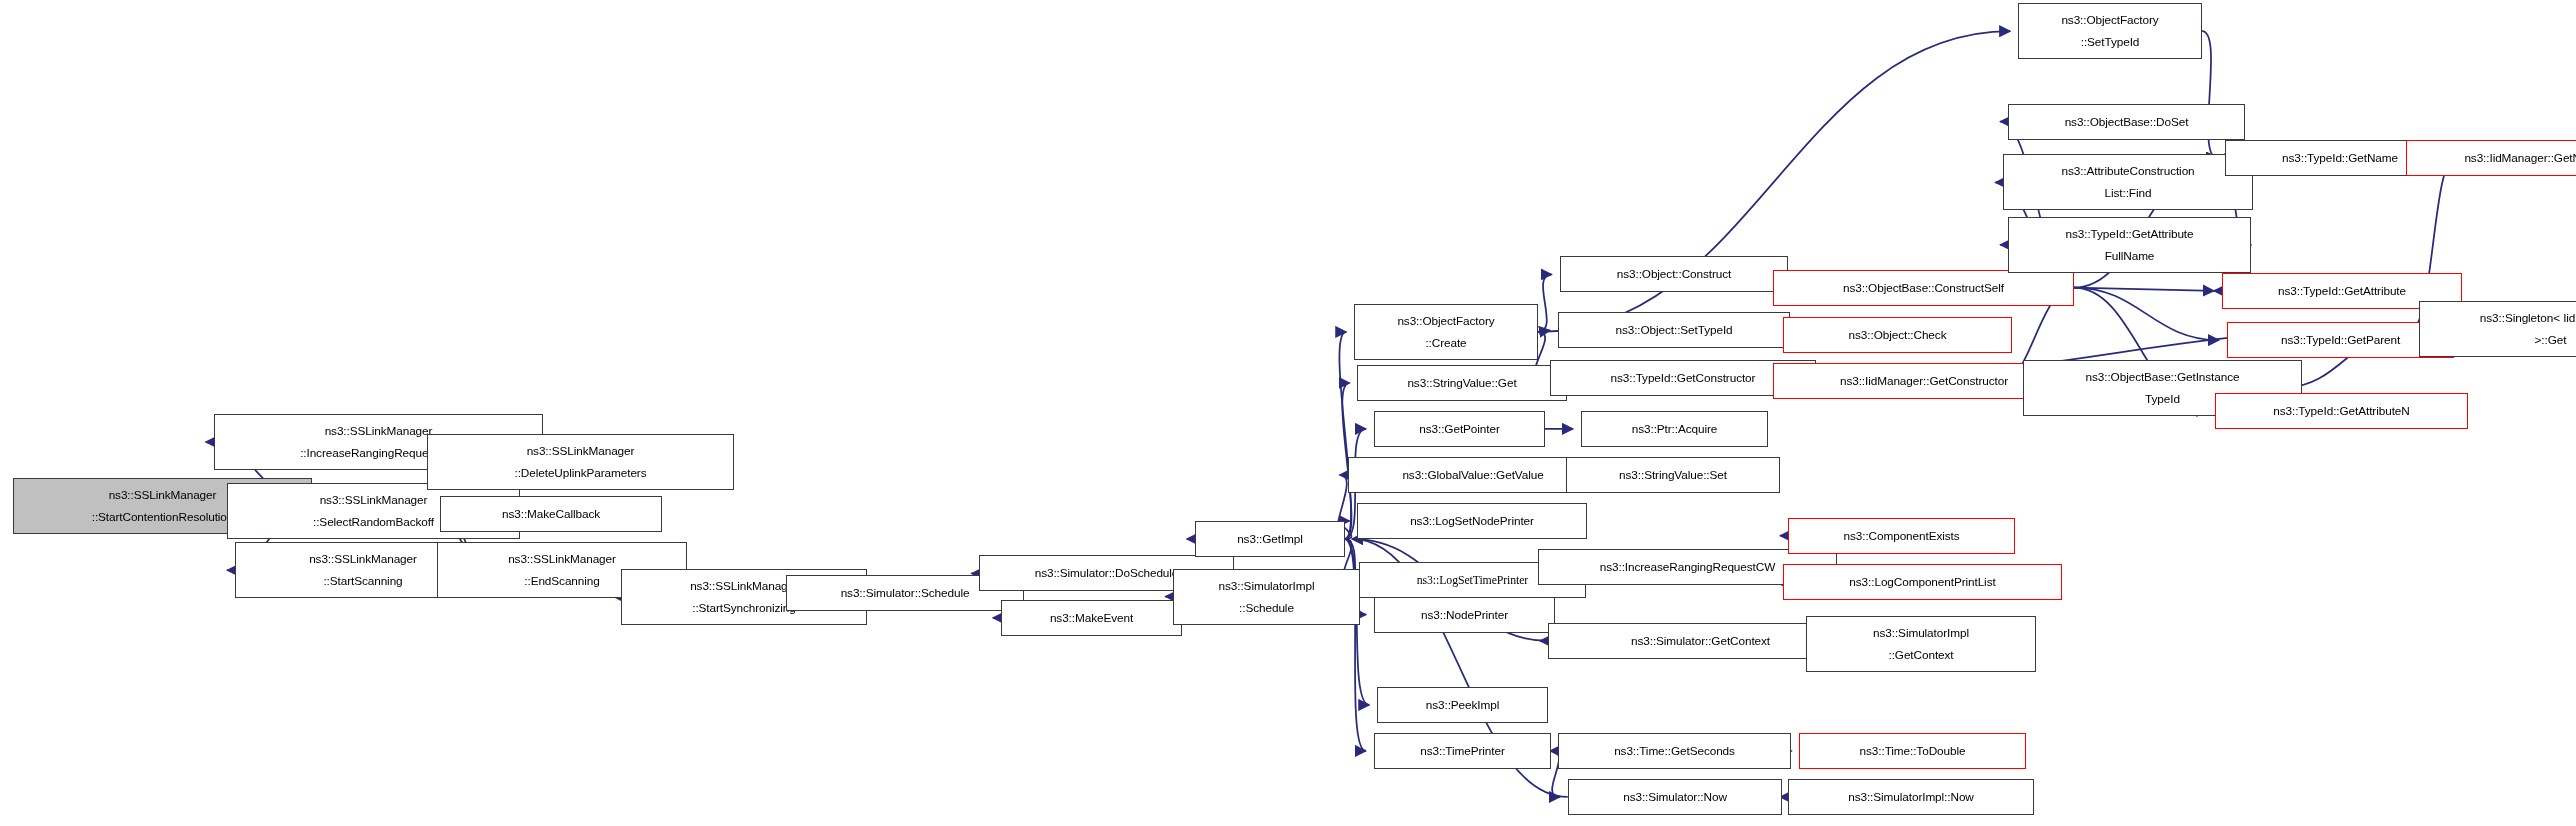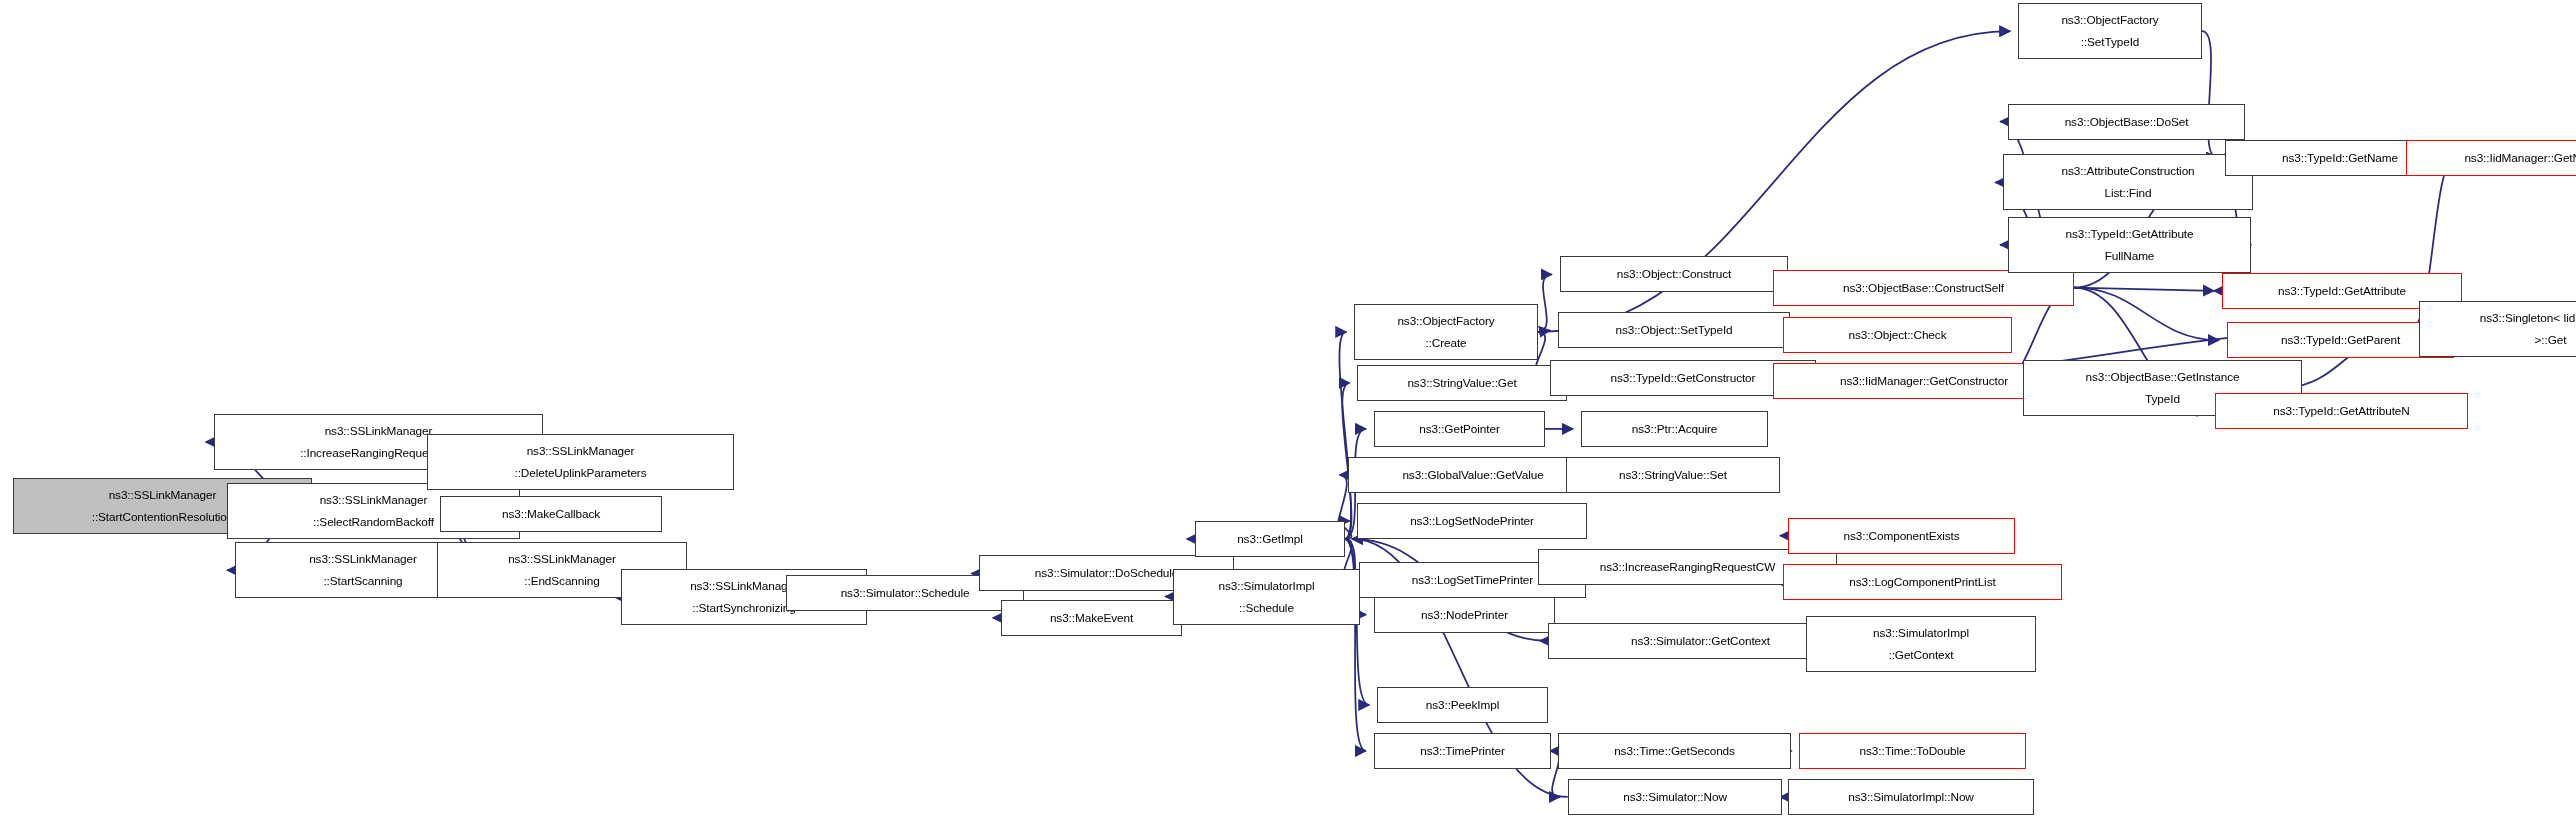--- a/index.html
+++ b/index.html
@@ -145,21 +145,21 @@
       <div class="node" style="left: 1001px; top: 600px; width: 181px; height: 36px;"><span class="lbl">ns3::MakeEvent</span></div>
       <div class="node" style="left: 1195px; top: 521px; width: 150px; height: 36px;"><span class="lbl">ns3::GetImpl</span></div>
       <div class="node" style="left: 1173px; top: 569px; width: 187px; height: 56px;"><span class="lbl">ns3::SimulatorImpl
 ::Schedule</span></div>
       <div class="node" style="left: 1354px; top: 304px; width: 184px; height: 56px;"><span class="lbl">ns3::ObjectFactory
 ::Create</span></div>
       <div class="node" style="left: 1357px; top: 365px; width: 210px; height: 36px;"><span class="lbl">ns3::StringValue::Get</span></div>
       <div class="node" style="left: 1374px; top: 411px; width: 171px; height: 36px;"><span class="lbl">ns3::GetPointer</span></div>
       <div class="node" style="left: 1348px; top: 457px; width: 250px; height: 36px;"><span class="lbl">ns3::GlobalValue::GetValue</span></div>
       <div class="node" style="left: 1357px; top: 503px; width: 230px; height: 36px;"><span class="lbl">ns3::LogSetNodePrinter</span></div>
-      <div class="node" style="left: 1359px; top: 562px; width: 227px; height: 36px;"><span class="lbl">ns3::LogSetTimePrinter</span></div>
+      <div class="node" style="left: 1359px; top: 562px; width: 227px; height: 36px; font-family: Liberation Serif, serif;"><span class="lbl">ns3::LogSetTimePrinter</span></div>
       <div class="node" style="left: 1374px; top: 597px; width: 181px; height: 36px;"><span class="lbl">ns3::NodePrinter</span></div>
       <div class="node" style="left: 1377px; top: 687px; width: 171px; height: 36px;"><span class="lbl">ns3::PeekImpl</span></div>
       <div class="node" style="left: 1374px; top: 733px; width: 177px; height: 36px;"><span class="lbl">ns3::TimePrinter</span></div>
       <div class="node" style="left: 1560px; top: 256px; width: 228px; height: 36px;"><span class="lbl">ns3::Object::Construct</span></div>
       <div class="node" style="left: 1558px; top: 312px; width: 232px; height: 36px;"><span class="lbl">ns3::Object::SetTypeId</span></div>
       <div class="node" style="left: 1550px; top: 360px; width: 266px; height: 36px;"><span class="lbl">ns3::TypeId::GetConstructor</span></div>
       <div class="node" style="left: 1581px; top: 411px; width: 187px; height: 36px;"><span class="lbl">ns3::Ptr::Acquire</span></div>
       <div class="node" style="left: 1566px; top: 457px; width: 214px; height: 36px;"><span class="lbl">ns3::StringValue::Set</span></div>
       <div class="node" style="left: 1538px; top: 549px; width: 299px; height: 36px;"><span class="lbl">ns3::IncreaseRangingRequestCW</span></div>
       <div class="node" style="left: 1548px; top: 623px; width: 305px; height: 36px;"><span class="lbl">ns3::Simulator::GetContext</span></div>

